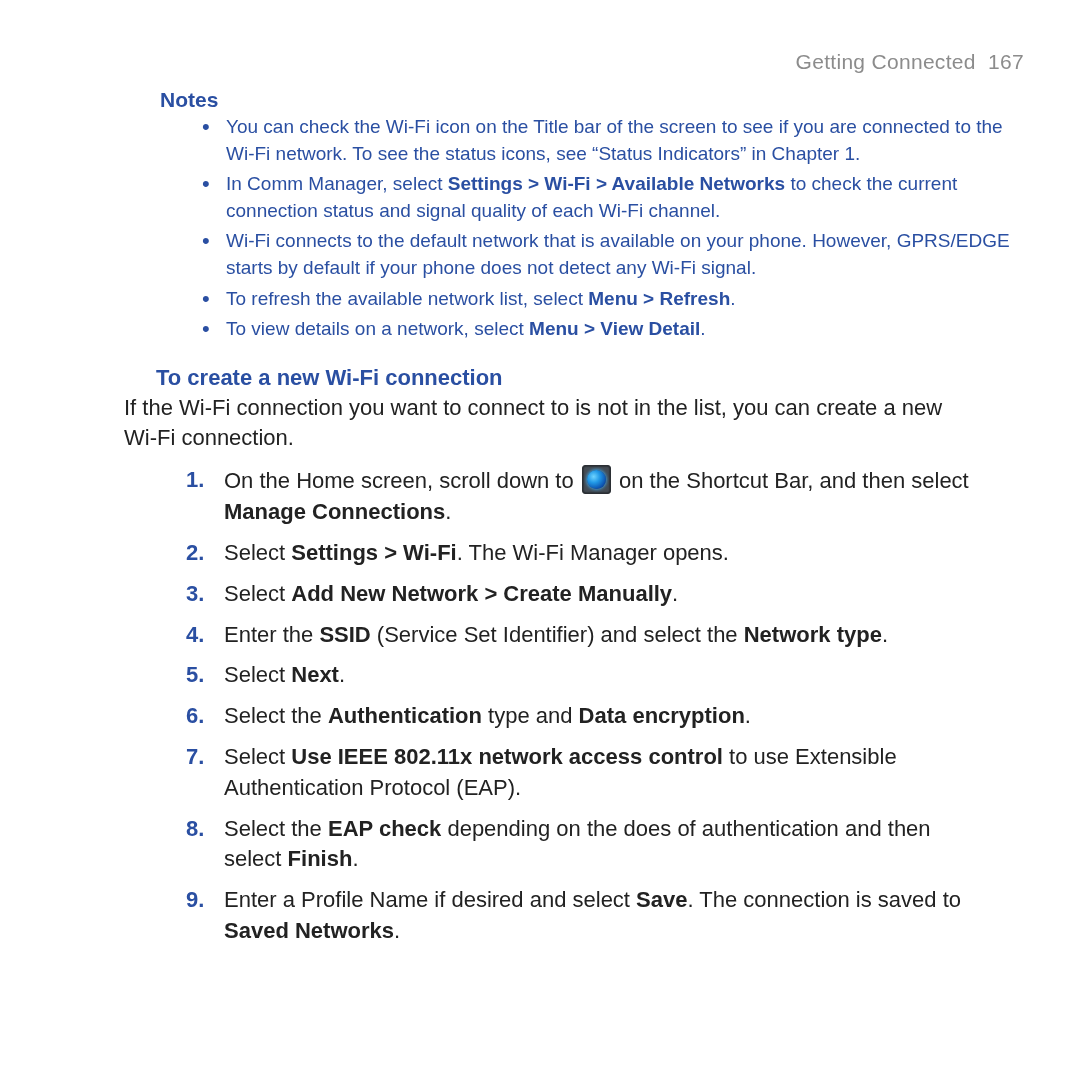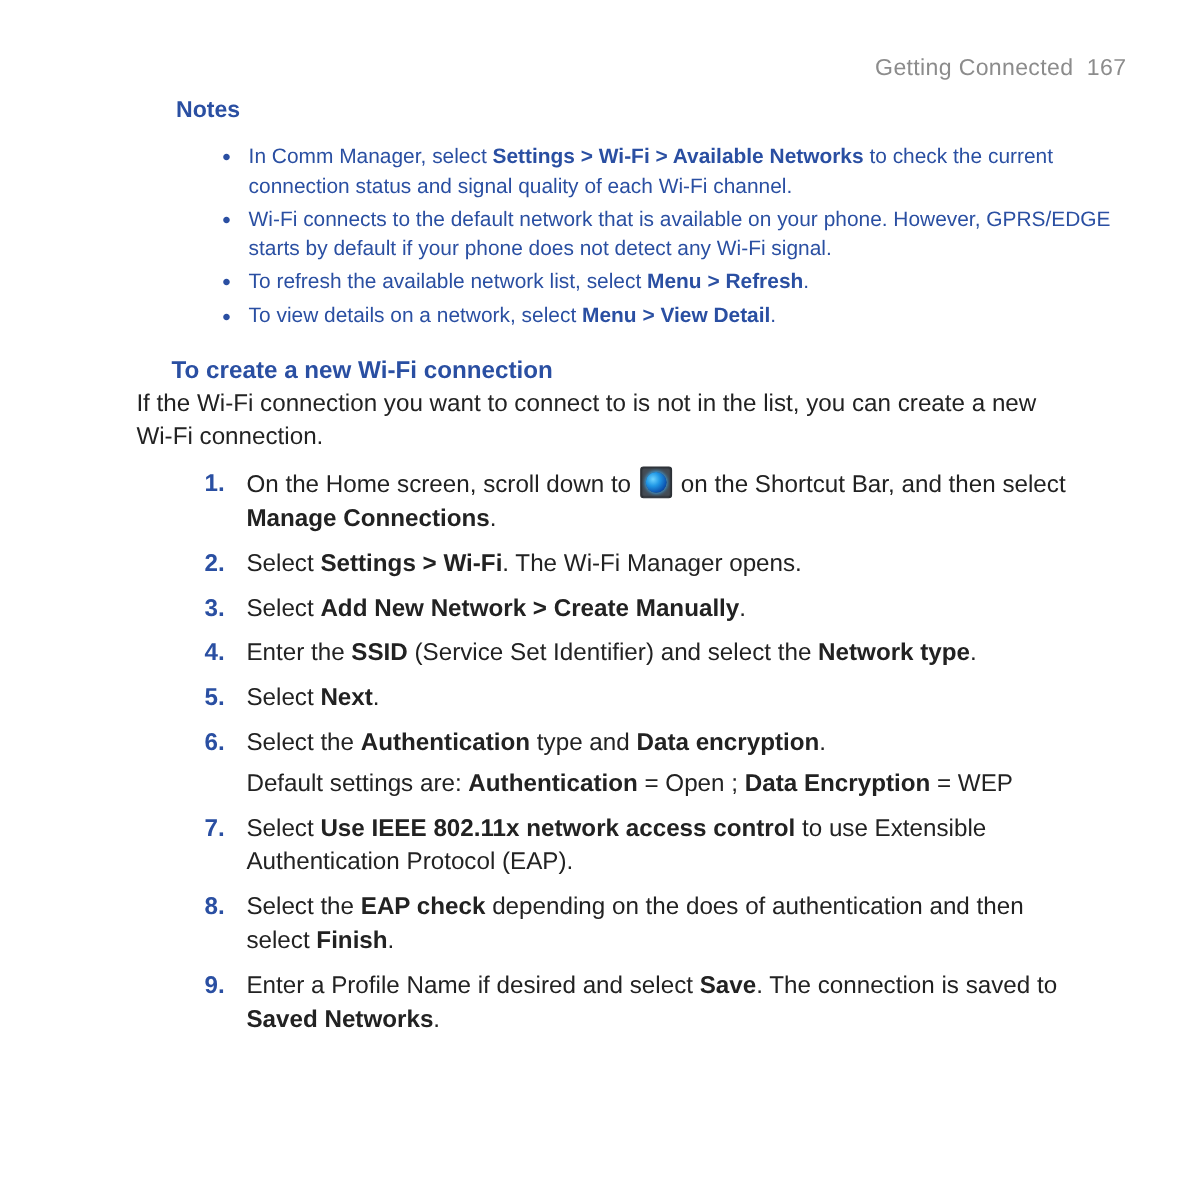--- a/index.html
+++ b/index.html
@@ -22,21 +22,21 @@
     color: #8c8c8c;
     font-size: 21px;
     letter-spacing: 0.3px;
     padding-right: 8px;
     margin-bottom: 14px;
   }
   .blue-heading {
     color: #2a4fa2;
     font-weight: 700;
     font-size: 21px;
-    margin: 0 0 18px 112px;
+    margin: 0 0 2px 112px;
   }
   .notes-ul {
     list-style: none;
     margin: 0 0 18px 150px;
     padding: 0;
   }
   .notes-ul li {
     position: relative;
     color: #2a4fa2;
     font-size: 19px;
@@ -118,20 +118,25 @@
 <div class="page">
 
   <div class="running-head">
     <span>Getting Connected</span>&nbsp;&nbsp;<span>167</span>
   </div>
 
   <div class="blue-heading">Notes</div>
 
   <ul class="notes-ul">
     <li>
+      <span>You can check the Wi-Fi icon on the Title bar of the screen to see if you are connected to the Wi-Fi network. To see the status icons, see “Status Indicators” in Chapter 1.</span>
+      <b></b>
+      <span></span>
+    </li>
+    <li>
       <span>In Comm Manager, select </span><b>Settings &gt; Wi-Fi &gt; Available Networks</b><span> to check the current connection status and signal quality of each Wi-Fi channel.</span>
     </li>
     <li>
       <span>Wi-Fi connects to the default network that is available on your phone. However, GPRS/EDGE starts by default if your phone does not detect any Wi-Fi signal.</span>
     </li>
     <li>
       <span>To refresh the available network list, select </span><b>Menu &gt; Refresh</b><span>.</span>
     </li>
     <li>
       <span>To view details on a network, select </span><b>Menu &gt; View Detail</b><span>.</span>
@@ -158,23 +163,20 @@
       <span class="num">4.</span>
       <span>Enter the </span><b>SSID</b><span> (Service Set Identifier) and select the </span><b>Network type</b><span>.</span>
     </li>
     <li>
       <span class="num">5.</span>
       <span>Select </span><b>Next</b><span>.</span>
     </li>
     <li>
       <span class="num">6.</span>
       <span>Select the </span><b>Authentication</b><span> type and </span><b>Data encryption</b><span>.</span>
-      <span class="step-sub">
-        <span>Default settings are: </span><b>Authentication</b><span> = Open ; </span><b>Data Encryption</b><span> = WEP</span>
-      </span>
     </li>
     <li>
       <span class="num">7.</span>
       <span>Select </span><b>Use IEEE 802.11x network access control</b><span> to use Extensible Authentication Protocol (EAP).</span>
     </li>
     <li>
       <span class="num">8.</span>
       <span>Select the </span><b>EAP check</b><span> depending on the does of authentication and then select </span><b>Finish</b><span>.</span>
     </li>
     <li>

